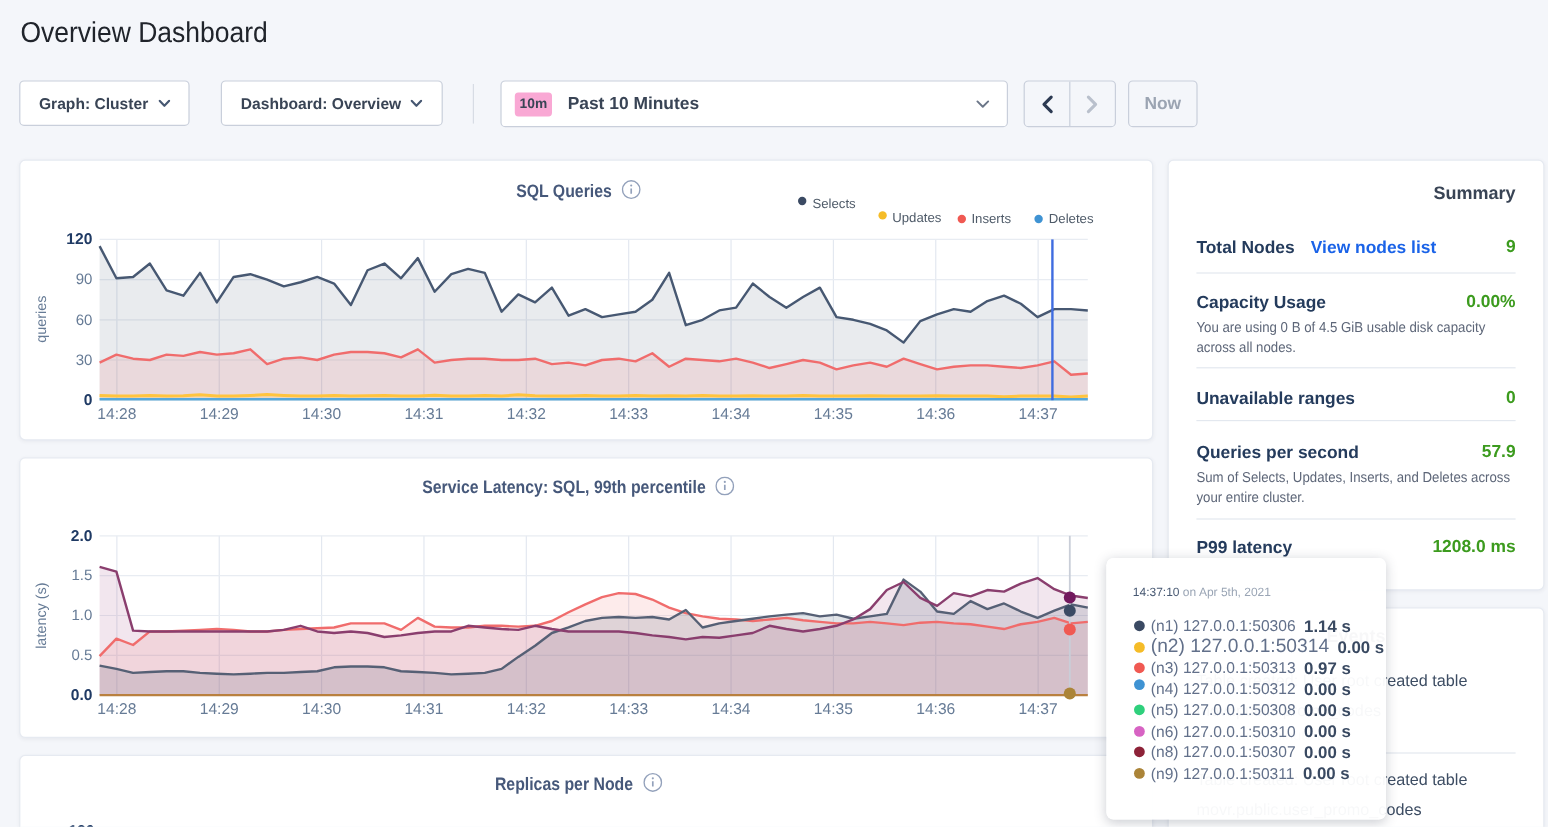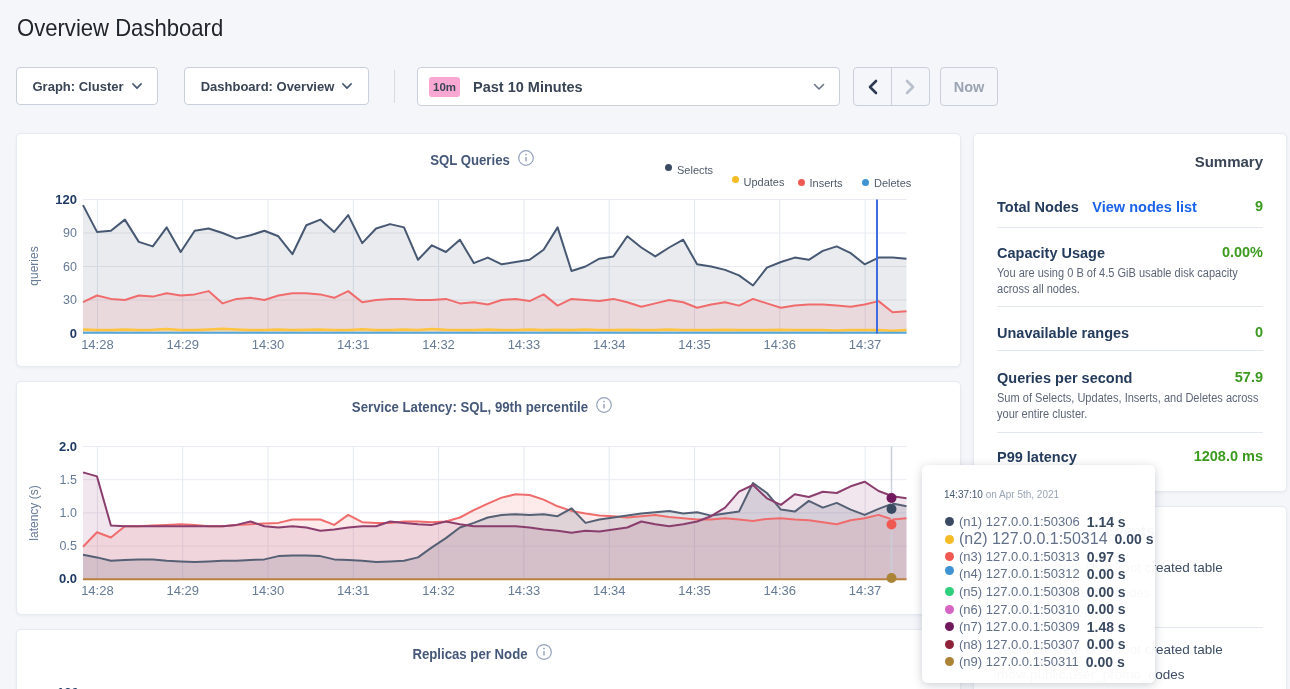--- a/index.html
+++ b/index.html
@@ -219,25 +219,20 @@
       <span style="width:9px;height:9px;border-radius:50%;background:#2fd07c;margin:0 5px 0 7px;flex:none"></span>
       <span style="font-size:13px;color:#62708a;white-space:nowrap">(n5) 127.0.0.1:50308</span>
       <span style="font-size:14px;font-weight:700;color:#394961;margin-left:7px;white-space:nowrap">0.00 s</span>
     </div>
 <div style="display:flex;align-items:center;height:17.5px">
       <span style="width:9px;height:9px;border-radius:50%;background:#d763c3;margin:0 5px 0 7px;flex:none"></span>
       <span style="font-size:13px;color:#62708a;white-space:nowrap">(n6) 127.0.0.1:50310</span>
       <span style="font-size:14px;font-weight:700;color:#394961;margin-left:7px;white-space:nowrap">0.00 s</span>
     </div>
 <div style="display:flex;align-items:center;height:17.5px">
-      <span style="width:9px;height:9px;border-radius:50%;background:#72195e;margin:0 5px 0 7px;flex:none"></span>
-      <span style="font-size:13px;color:#62708a;white-space:nowrap">(n7) 127.0.0.1:50309</span>
-      <span style="font-size:14px;font-weight:700;color:#394961;margin-left:7px;white-space:nowrap">1.48 s</span>
-    </div>
-<div style="display:flex;align-items:center;height:17.5px">
       <span style="width:9px;height:9px;border-radius:50%;background:#8d2238;margin:0 5px 0 7px;flex:none"></span>
       <span style="font-size:13px;color:#62708a;white-space:nowrap">(n8) 127.0.0.1:50307</span>
       <span style="font-size:14px;font-weight:700;color:#394961;margin-left:7px;white-space:nowrap">0.00 s</span>
     </div>
 <div style="display:flex;align-items:center;height:17.5px">
       <span style="width:9px;height:9px;border-radius:50%;background:#ab8438;margin:0 5px 0 7px;flex:none"></span>
       <span style="font-size:13px;color:#62708a;white-space:nowrap">(n9) 127.0.0.1:50311</span>
       <span style="font-size:14px;font-weight:700;color:#394961;margin-left:7px;white-space:nowrap">0.00 s</span>
     </div>
 </div>

